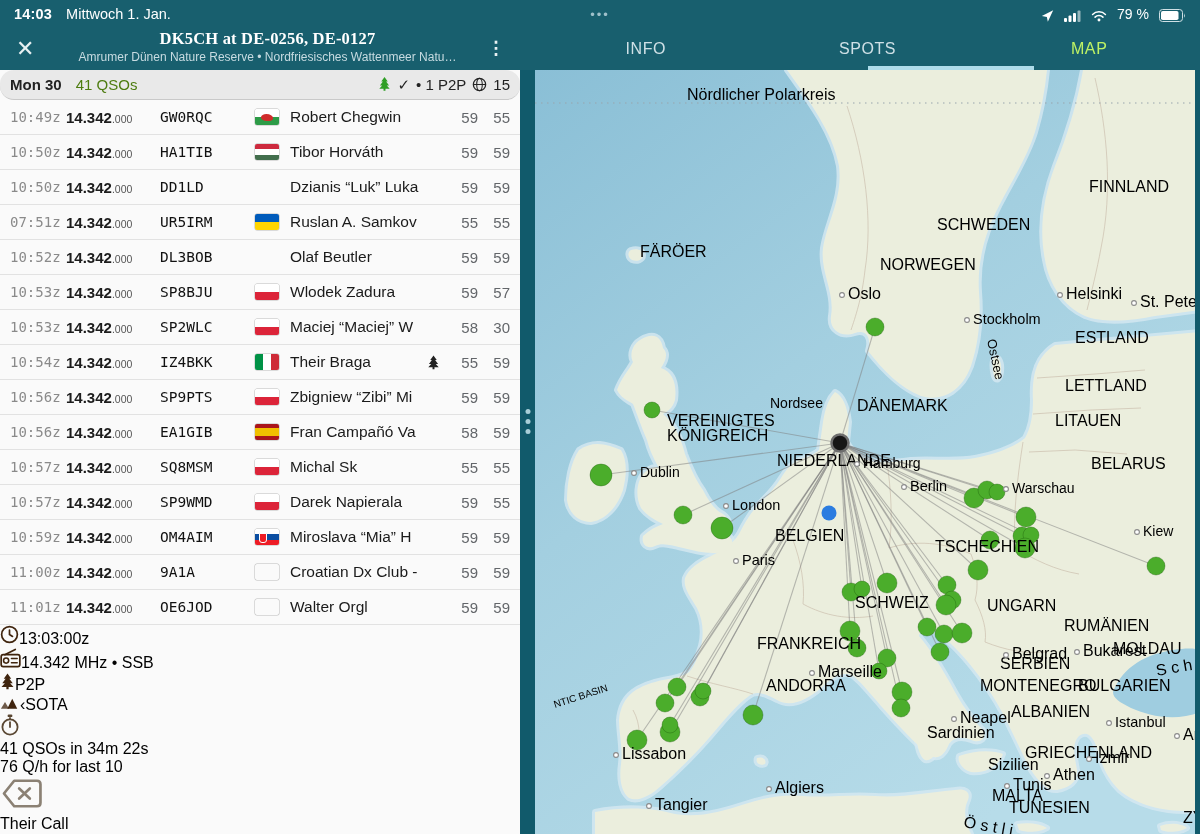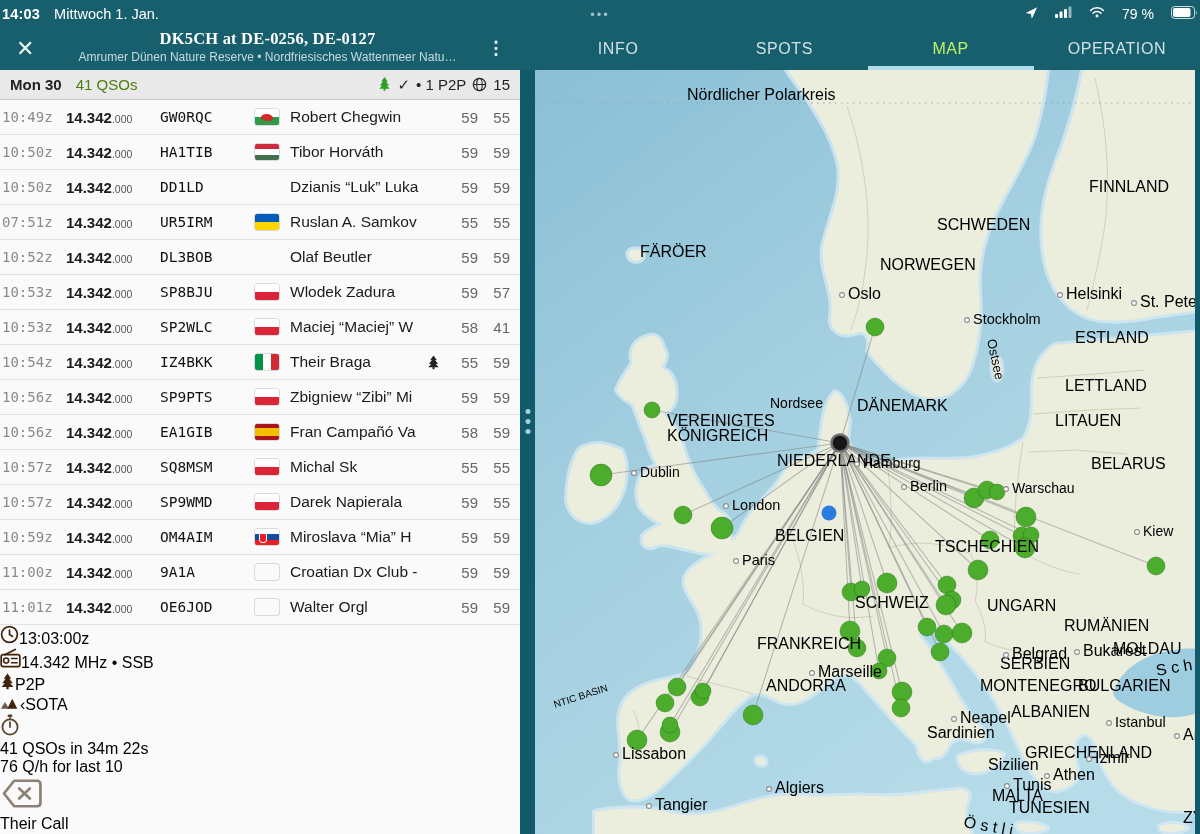--- a/index.html
+++ b/index.html
@@ -2,25 +2,25 @@
 <html><head>
 <meta charset="utf-8">
 <style>
   * { margin:0; padding:0; box-sizing:border-box; }
   html,body { width:1200px; height:834px; overflow:hidden; }
   body { font-family:"Liberation Sans", sans-serif; background:#185f6e; position:relative; }
   .screen { width:1200px; height:834px; position:relative; }
 
   
   .statusbar { height:28px; background:#185f6e; color:#fff; display:flex; align-items:center;
-               font-size:14.5px; position:relative; padding:0 2px; }
+               font-size:14.5px; position:relative; padding:0 14px; }
   .sb-time { font-weight:bold; letter-spacing:.2px; }
   .sb-date { margin-left:14px; }
   .sb-center { position:absolute; left:0; right:0; text-align:center; color:#9fc0ca; font-size:13px; letter-spacing:2px; }
-  .sb-right { margin-left:auto; display:flex; align-items:flex-start; gap:17px; }
+  .sb-right { margin-left:auto; display:flex; align-items:flex-end; gap:10px; }
   .sb-right svg { display:block; }
   .sb-batt-txt { font-size:14px; }
 
   
   .appbar { height:42px; background:#185f6e; display:flex; position:relative; }
   .appbar-left { width:535px; position:relative; color:#fff; }
   .close-btn { position:absolute; left:16px; top:8px; font-size:22px; color:#e8f1f3; cursor:pointer; line-height:26px; }
   .titles { position:absolute; left:40px; right:40px; top:1px; text-align:center; }
   .app-title { font-size:16.5px; font-weight:bold; color:#fff; font-family:"Liberation Serif", serif; letter-spacing:.2px; }
   .app-subtitle { font-size:12px; color:#c7dbe1; margin-top:1px; white-space:nowrap; overflow:hidden; }
@@ -35,30 +35,30 @@
   .content { display:flex; height:764px; }
   .left-panel { width:520px; background:#fafafa; position:relative; }
   .divider { width:15px; background:#115a6b; position:relative; }
   .divider .dots { position:absolute; top:334px; left:50%; transform:translateX(-50%); }
   .divider .dots i { display:block; width:5px; height:5px; border-radius:50%; background:#a9cfd9; margin:5px 0; }
   .map-panel { flex:1; position:relative; background:#a7d2e2; overflow:hidden; }
   .map-right-edge { position:absolute; right:0; top:0; bottom:0; width:5px; background:#115a6b; z-index:5; }
 
   
   .log-header { height:30px; background:#e9e9e9; border-bottom:1px solid #c9c9c9; display:flex;
-                align-items:center; padding:0 10px; font-size:15px; color:#222; }
+                align-items:center; padding:0 10px; font-size:15px; color:#222;border-radius:14px; }
   .log-day { font-weight:bold; }
   .log-count { margin-left:14px; color:#4d7c0f;text-align:right; }
   .log-header-right { margin-left:auto; display:flex; align-items:center; gap:6px; color:#222; }
   .log-header-right .tree-ic { color:#2f9e25; }
   .check { font-size:15px; }
   .log-rows { }
   .qso-row { height:35px; display:flex; align-items:center; border-bottom:1px solid #e2e2e2;
              background:#fafafa; font-size:15px; }
-  .c-time { width:66px; padding-left:2px; color:#8a8a8a; font-family:"DejaVu Sans Mono", monospace; font-size:14px; }
+  .c-time { width:66px; padding-left:10px; color:#8a8a8a; font-family:"DejaVu Sans Mono", monospace; font-size:14px; }
   .c-freq { width:94px; color:#1c1c1c; white-space:nowrap; }
   .c-freq b { font-size:15px; }
   .c-freq small { font-size:10.5px; color:#555; }
   .c-call { width:95px; font-family:"DejaVu Sans Mono", monospace; font-size:14.5px; color:#111; }
   .c-flag { width:35px; }
   .c-name { flex:1; color:#1b1b1b; font-size:15.5px; white-space:nowrap; overflow:hidden; }
   .c-tree { width:18px; color:#222; }
   .c-tree svg { display:block; }
   .c-sent,.c-rcvd { width:33px; text-align:right; color:#63666a; font-size:15px; }
   .c-rcvd { padding-right:10px; width:42px; }
@@ -163,21 +163,20 @@
       <div class="titles">
         <div class="app-title">DK5CH at DE-0256, DE-0127</div>
         <div class="app-subtitle">Amrumer Dünen Nature Reserve • Nordfriesisches Wattenmeer Natu…</div>
       </div>
       <span class="kebab">⋮</span>
     </div>
     <div class="tabs">
       <div class="tab">INFO</div>
       <div class="tab">SPOTS</div>
       <div class="tab active">MAP</div>
-      <div class="tab">OPERATION</div>
       <div class="tab-underline" style="left:332.5px; width:166px;"></div>
     </div>
   </div>
 
   <div class="content">
 
     <div class="left-panel">
       <div class="log-header">
         <span class="log-day">Mon 30</span>
         <span class="log-count">41 QSOs</span>
@@ -279,21 +278,21 @@
   <div class="qso-row">
     <span class="c-time">10:53z</span>
     <span class="c-freq"><b>14.342</b><small>.000</small></span>
     <span class="c-call">SP2WLC</span>
     <span class="c-flag">
               <span class="flag flag-pl"></span>
             </span>
     <span class="c-name">Maciej “Maciej” W</span>
     <span class="c-tree"></span>
     <span class="c-sent">58</span>
-    <span class="c-rcvd">41</span>
+    <span class="c-rcvd">30</span>
   </div>
 
   <div class="qso-row">
     <span class="c-time">10:54z</span>
     <span class="c-freq"><b>14.342</b><small>.000</small></span>
     <span class="c-call">IZ4BKK</span>
     <span class="c-flag">
               <span class="flag flag-it"></span>
             </span>
     <span class="c-name">Their Braga</span>

